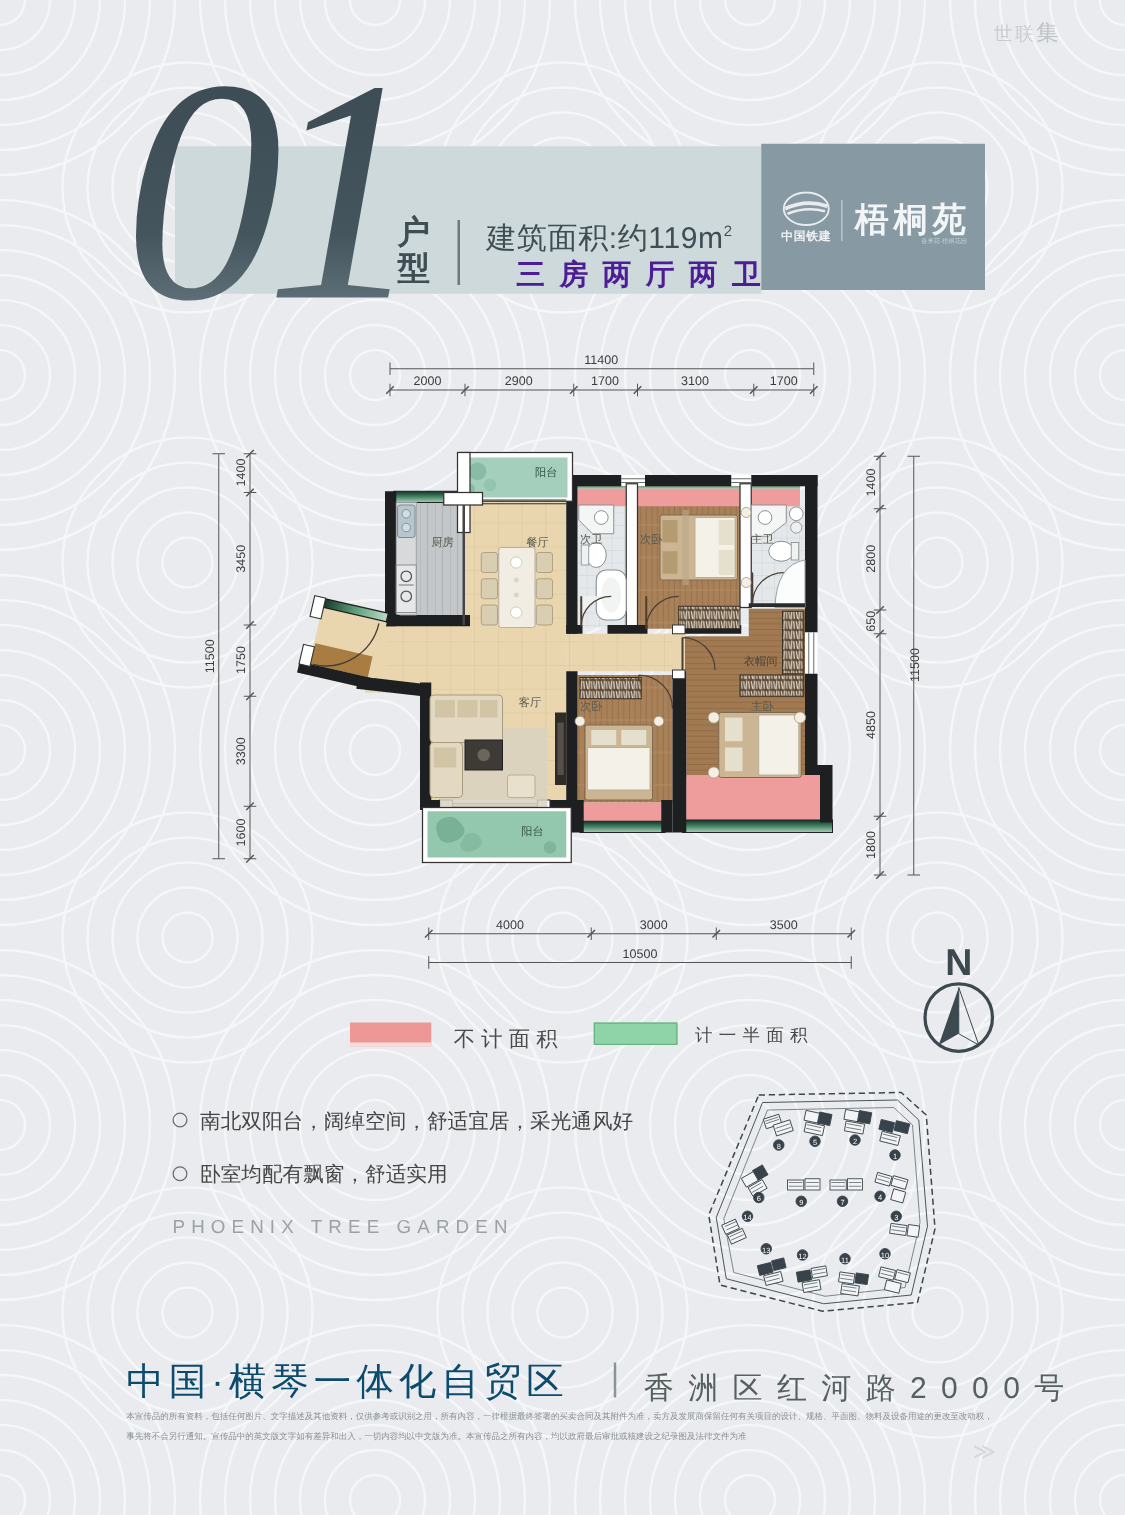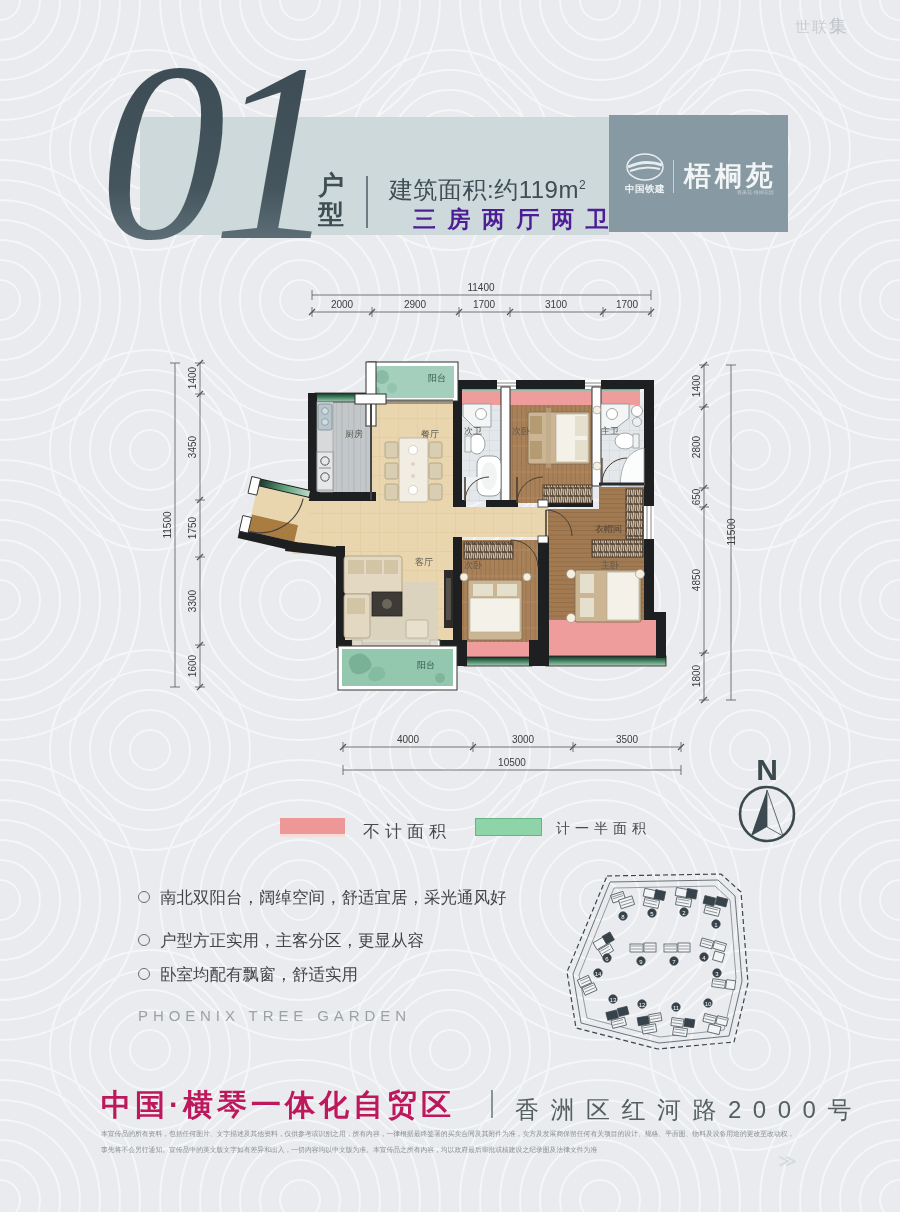--- a/index.html
+++ b/index.html
@@ -489,21 +489,20 @@
 </svg>
 
 <div class="abs" style="left:280px;top:818px;width:65px;height:16px;background:#ed9797;border-bottom:3px solid #f8dcdc;"></div>
 <div class="abs" style="left:363px;top:820px;color:#4a4a4a;font-size:17px;letter-spacing:5px;">不计面积</div>
 
 <div class="abs" style="left:475px;top:818px;width:65px;height:16px;background:#8fd3a8;border:1px solid #67b384;"></div>
 <div class="abs" style="left:556px;top:820px;color:#4a4a4a;font-size:14px;letter-spacing:5px;">计一半面积</div>
 
 <div class="abs" style="left:138px;top:888px;width:430px;color:#454545;font-size:16.5px;line-height:18px;">
   <div style="margin-bottom:25px;"><span style="display:inline-block;width:10px;height:10px;border:1.6px solid #6a6a6a;border-radius:50%;margin-right:10px;"></span>南北双阳台，阔绰空间，舒适宜居，采光通风好</div>
-  <div style="margin-bottom:15.5px;"><span style="display:inline-block;width:10px;height:10px;border:1.6px solid #6a6a6a;border-radius:50%;margin-right:10px;"></span>户型方正实用，主客分区，更显从容</div>
   <div style="margin-bottom:24px;"><span style="display:inline-block;width:10px;height:10px;border:1.6px solid #6a6a6a;border-radius:50%;margin-right:10px;"></span>卧室均配有飘窗，舒适实用</div>
   <div style="color:#9ba1a5;font-size:15px;letter-spacing:4.9px;">PHOENIX TREE GARDEN</div>
 </div>
 
 <svg class="abs" style="left:730px;top:748px" width="75" height="100" viewBox="0 0 75 100">
   <text x="37" y="32" text-anchor="middle" fill="#3c4a50" font-size="30" font-weight="bold">N</text>
   <circle cx="37" cy="66" r="27" fill="none" stroke="#3c4a50" stroke-width="2.6"></circle>
   <path d="M37 42 L21 88 L37 79 Z" fill="#3c4a50"></path>
   <path d="M37 42 L53 88 L37 79 Z" fill="none" stroke="#3c4a50" stroke-width="0.8"></path>
 </svg>
@@ -634,19 +633,19 @@
         <rect x="703" y="1016" width="12" height="8" fill="#f2f4f5"></rect>
         <rect x="716" y="1015" width="11" height="8" fill="#f2f4f5"></rect>
         <rect x="710" y="1025" width="12" height="8" fill="#f2f4f5"></rect>
         <path d="M704 1018 h10 M704 1021 h10 M717 1017 h9" stroke-width="0.5"></path>
       </g>
     <circle cx="708" cy="1003" r="4.2" fill="#37424a"></circle>
       <text x="708" y="1006" font-size="6" fill="#fff" text-anchor="middle" stroke="none">10</text>
   </g>
 </svg>
 
-<div class="abs" style="left:101px;top:1085px;color:#be185d;font-size:30px;font-weight:bold;letter-spacing:4px;">中国·横琴一体化自贸区</div>
+<div class="abs" style="left:101px;top:1085px;color:#0c4a6e;font-size:30px;font-weight:normal;letter-spacing:4px;">中国·横琴一体化自贸区</div>
 <div class="abs" style="left:491px;top:1090px;width:2px;height:28px;background:#8a9498;"></div>
 <div class="abs" style="left:515px;top:1094px;color:#55605f;font-size:24px;letter-spacing:11.5px;">香洲区红河路2000号</div>
 
 <div class="abs" style="left:101px;top:1126px;width:725px;color:#8a9094;font-size:6.8px;line-height:15.5px;">本宣传品的所有资料，包括任何图片、文字描述及其他资料，仅供参考或识别之用，所有内容，一律根据最终签署的买卖合同及其附件为准，卖方及发展商保留任何有关项目的设计、规格、平面图、物料及设备用途的更改至改动权，<br>事先将不会另行通知。宣传品中的英文版文字如有差异和出入，一切内容均以中文版为准。本宣传品之所有内容，均以政府最后审批或核建设之纪录图及法律文件为准</div>
 
 <div class="abs" style="left:778px;top:1150px;color:#d5d9dc;font-size:18px;">≫</div>
 
 </body></html>

